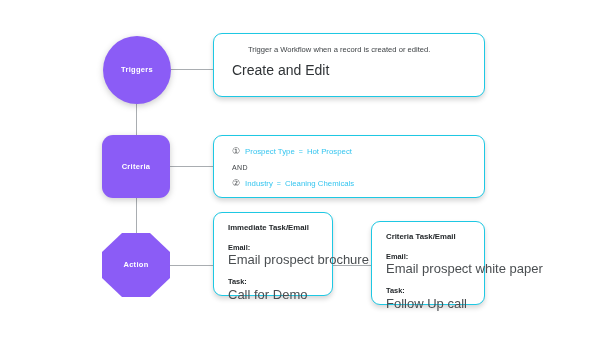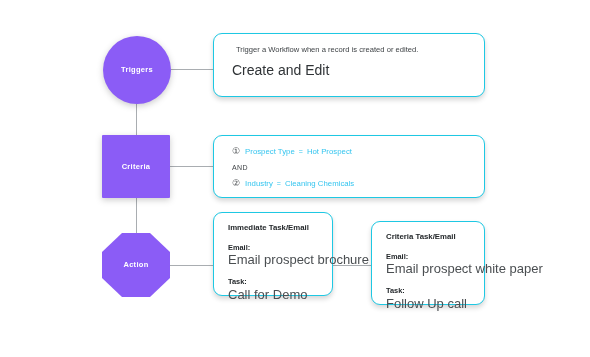--- a/index.html
+++ b/index.html
@@ -49,21 +49,21 @@
     line-height: 1;
   }
   #node-triggers {
     left: 103px; top: 36px;
     width: 68px; height: 68px;
     border-radius: 50%;
   }
   #node-criteria {
     left: 102px; top: 135px;
     width: 68px; height: 63px;
-    border-radius: 1px;
+    border-radius: 11px;
   }
   #node-action {
     left: 102px; top: 233px;
     width: 68px; height: 64px;
     clip-path: polygon(
       20px 0, 48px 0, 68px 19px, 68px 45px,
       48px 64px, 20px 64px, 0 45px, 0 19px);
   }
 
   
@@ -80,21 +80,21 @@
   
   #card-trigger {
     left: 213px; top: 33px;
     width: 272px; height: 64px;
     padding: 11px 18px 0 18px;
   }
   .trigger-sub {
     font-size: 7.6px;
     color: #3f4346;
     line-height: 1.2;
-    margin: 0 0 9px 4px;
+    margin: 0 0 9px 16px;
   }
   .trigger-title {
     font-size: 14px;
     color: #2f3336;
     line-height: 1;
     margin: 0;
   }
 
   
   #card-criteria {

